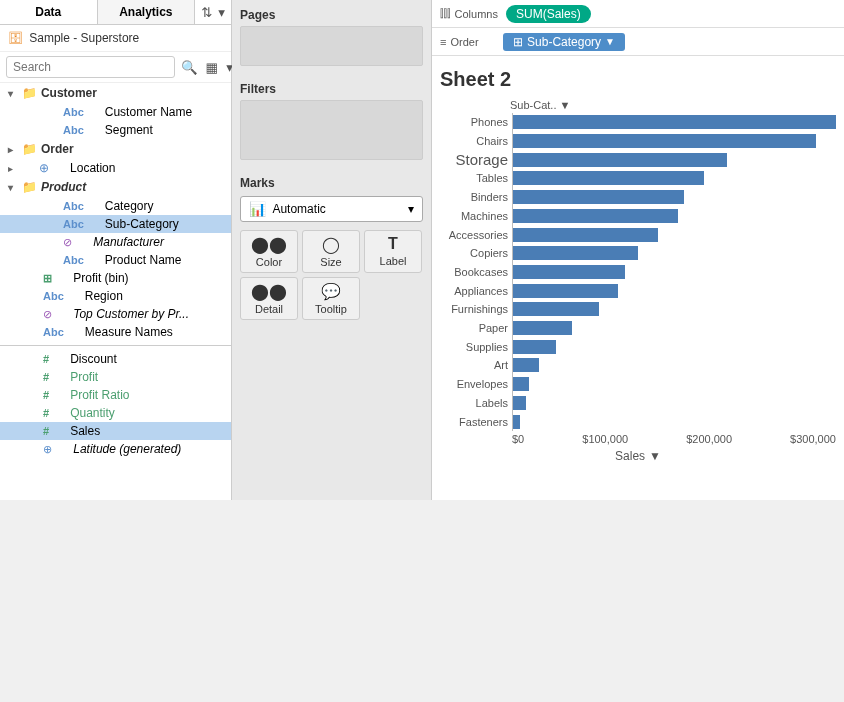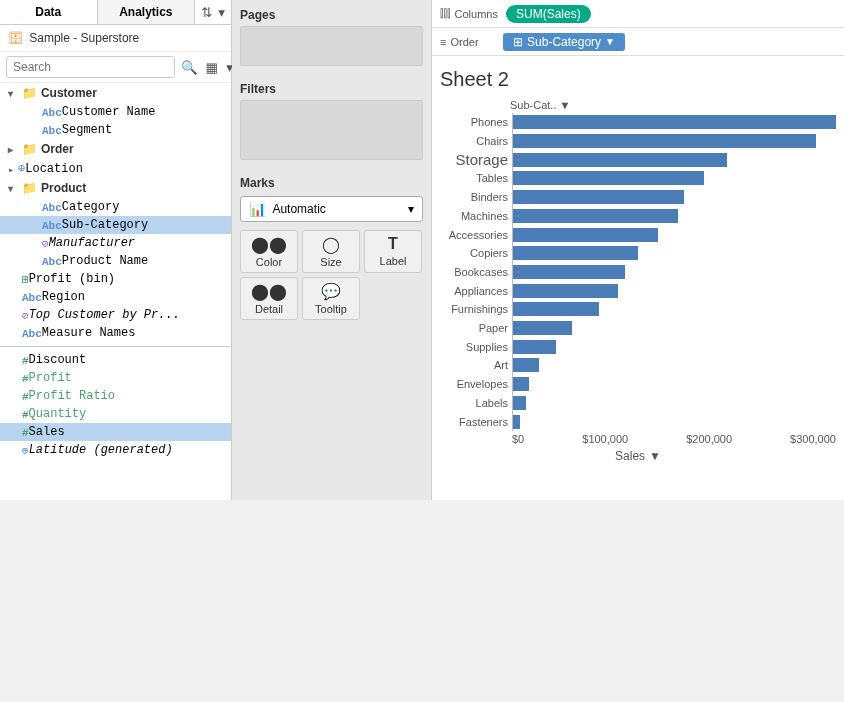--- a/index.html
+++ b/index.html
@@ -26,21 +26,21 @@
     .search-input { flex: 1; border: 1px solid #ccc; border-radius: 3px; padding: 3px 6px; font-size: 12px; outline: none; }
     .search-btn { background: none; border: none; cursor: pointer; padding: 2px; color: #555; }
     .grid-btn { background: none; border: none; cursor: pointer; padding: 2px; color: #555; }
     .sort-btn { background: none; border: none; cursor: pointer; padding: 2px; color: #555; }
 
     
     .folders-label { padding: 4px 8px; font-weight: 700; font-size: 12px; color: #333; }
 
     .field-list { flex: 1; overflow-y: auto; }
 
-    .field-item { display: flex; align-items: flex-end; gap: 0; padding: 2px 8px 2px 20px; cursor: pointer; font-size: 12px; font-family: Liberation Mono, monospace; }
+    .field-item { display: flex; align-items: center; gap: 21px; padding: 2px 8px 2px 20px; cursor: pointer; font-size: 12px; }
     .field-item.selected { background: #b8d4f0; }
     .field-item.indent2 { padding-left: 32px; }
     .type-abc { color: #5c8fcc; font-weight: 700; font-size: 11px; }
 
     .expand-arrow { font-size: 10px; color: #666; width: 10px; }
     .no-arrow { width: 10px; }
 
     .section-header { display: flex; align-items: center; gap: 4px; padding: 3px 8px; font-weight: 700; font-size: 12px; color: #333; cursor: pointer; }
 
     
@@ -59,21 +59,21 @@
 
     
     .right-panel { flex: 1; background: #fff; display: flex; flex-direction: column; padding: 0; }
 
     .shelf-row { display: flex; align-items: center; padding: 3px 8px; border-bottom: 1px solid #ddd; gap: 8px; min-height: 28px; }
     .shelf-label { font-size: 11px; color: #555; min-width: 55px; display: flex; align-items: center; gap: 4px; }
     .shelf-pill { background: #00a886; color: #fff; border-radius: 12px; padding: 2px 10px; font-size: 12px; display: flex; align-items: center; gap: 4px; justify-content: center; }
     .shelf-pill-blue { background: #4e8dc9; color: #fff; border-radius: 3px; padding: 2px 10px; font-size: 12px; display: flex; align-items: center; gap: 4px; }
 
     .chart-area { flex: 1; padding: 12px 8px 8px 8px; position: relative; }
-    .chart-title { font-size: 20px; font-weight: 400; color: #333; margin-bottom: 8px; }
+    .chart-title { font-size: 20px; font-weight: 700; color: #333; margin-bottom: 8px; }
 
     .chart-footer { text-align: center; font-size: 12px; color: #555; margin-top: 4px; display: flex; align-items: center; justify-content: center; gap: 4px; }
 
     .sub-cat-header { font-size: 11px; color: #555; padding-bottom: 2px; display: flex; align-items: center; gap: 2px; }
 
     
     ::-webkit-scrollbar { width: 6px; }
     ::-webkit-scrollbar-track { background: #f0f0f0; }
     ::-webkit-scrollbar-thumb { background: #bbb; border-radius: 3px; }
   </style>
@@ -134,21 +134,21 @@
 
         <div class="field-item" style="padding-left:8px;">
           <span class="expand-arrow">▸</span>
           <span style="color:#5c8fcc;font-size:12px;">⊕</span>
           <span>Location</span>
         </div>
 
         <div class="section-header">
           <span class="expand-arrow">▾</span>
           <span style="color:#c8860a;">📁</span>
-          <span style="font-weight:600;">Product</span>
+          <span style="font-weight:600;font-style:italic;">Product</span>
         </div>
         <div class="field-item indent2">
           <span class="no-arrow"></span>
           <span class="type-abc">Abc</span>
           <span>Category</span>
         </div>
         <div class="field-item indent2 selected" style="background:#b8d4f0;">
           <span class="no-arrow"></span>
           <span class="type-abc">Abc</span>
           <span>Sub-Category</span>

